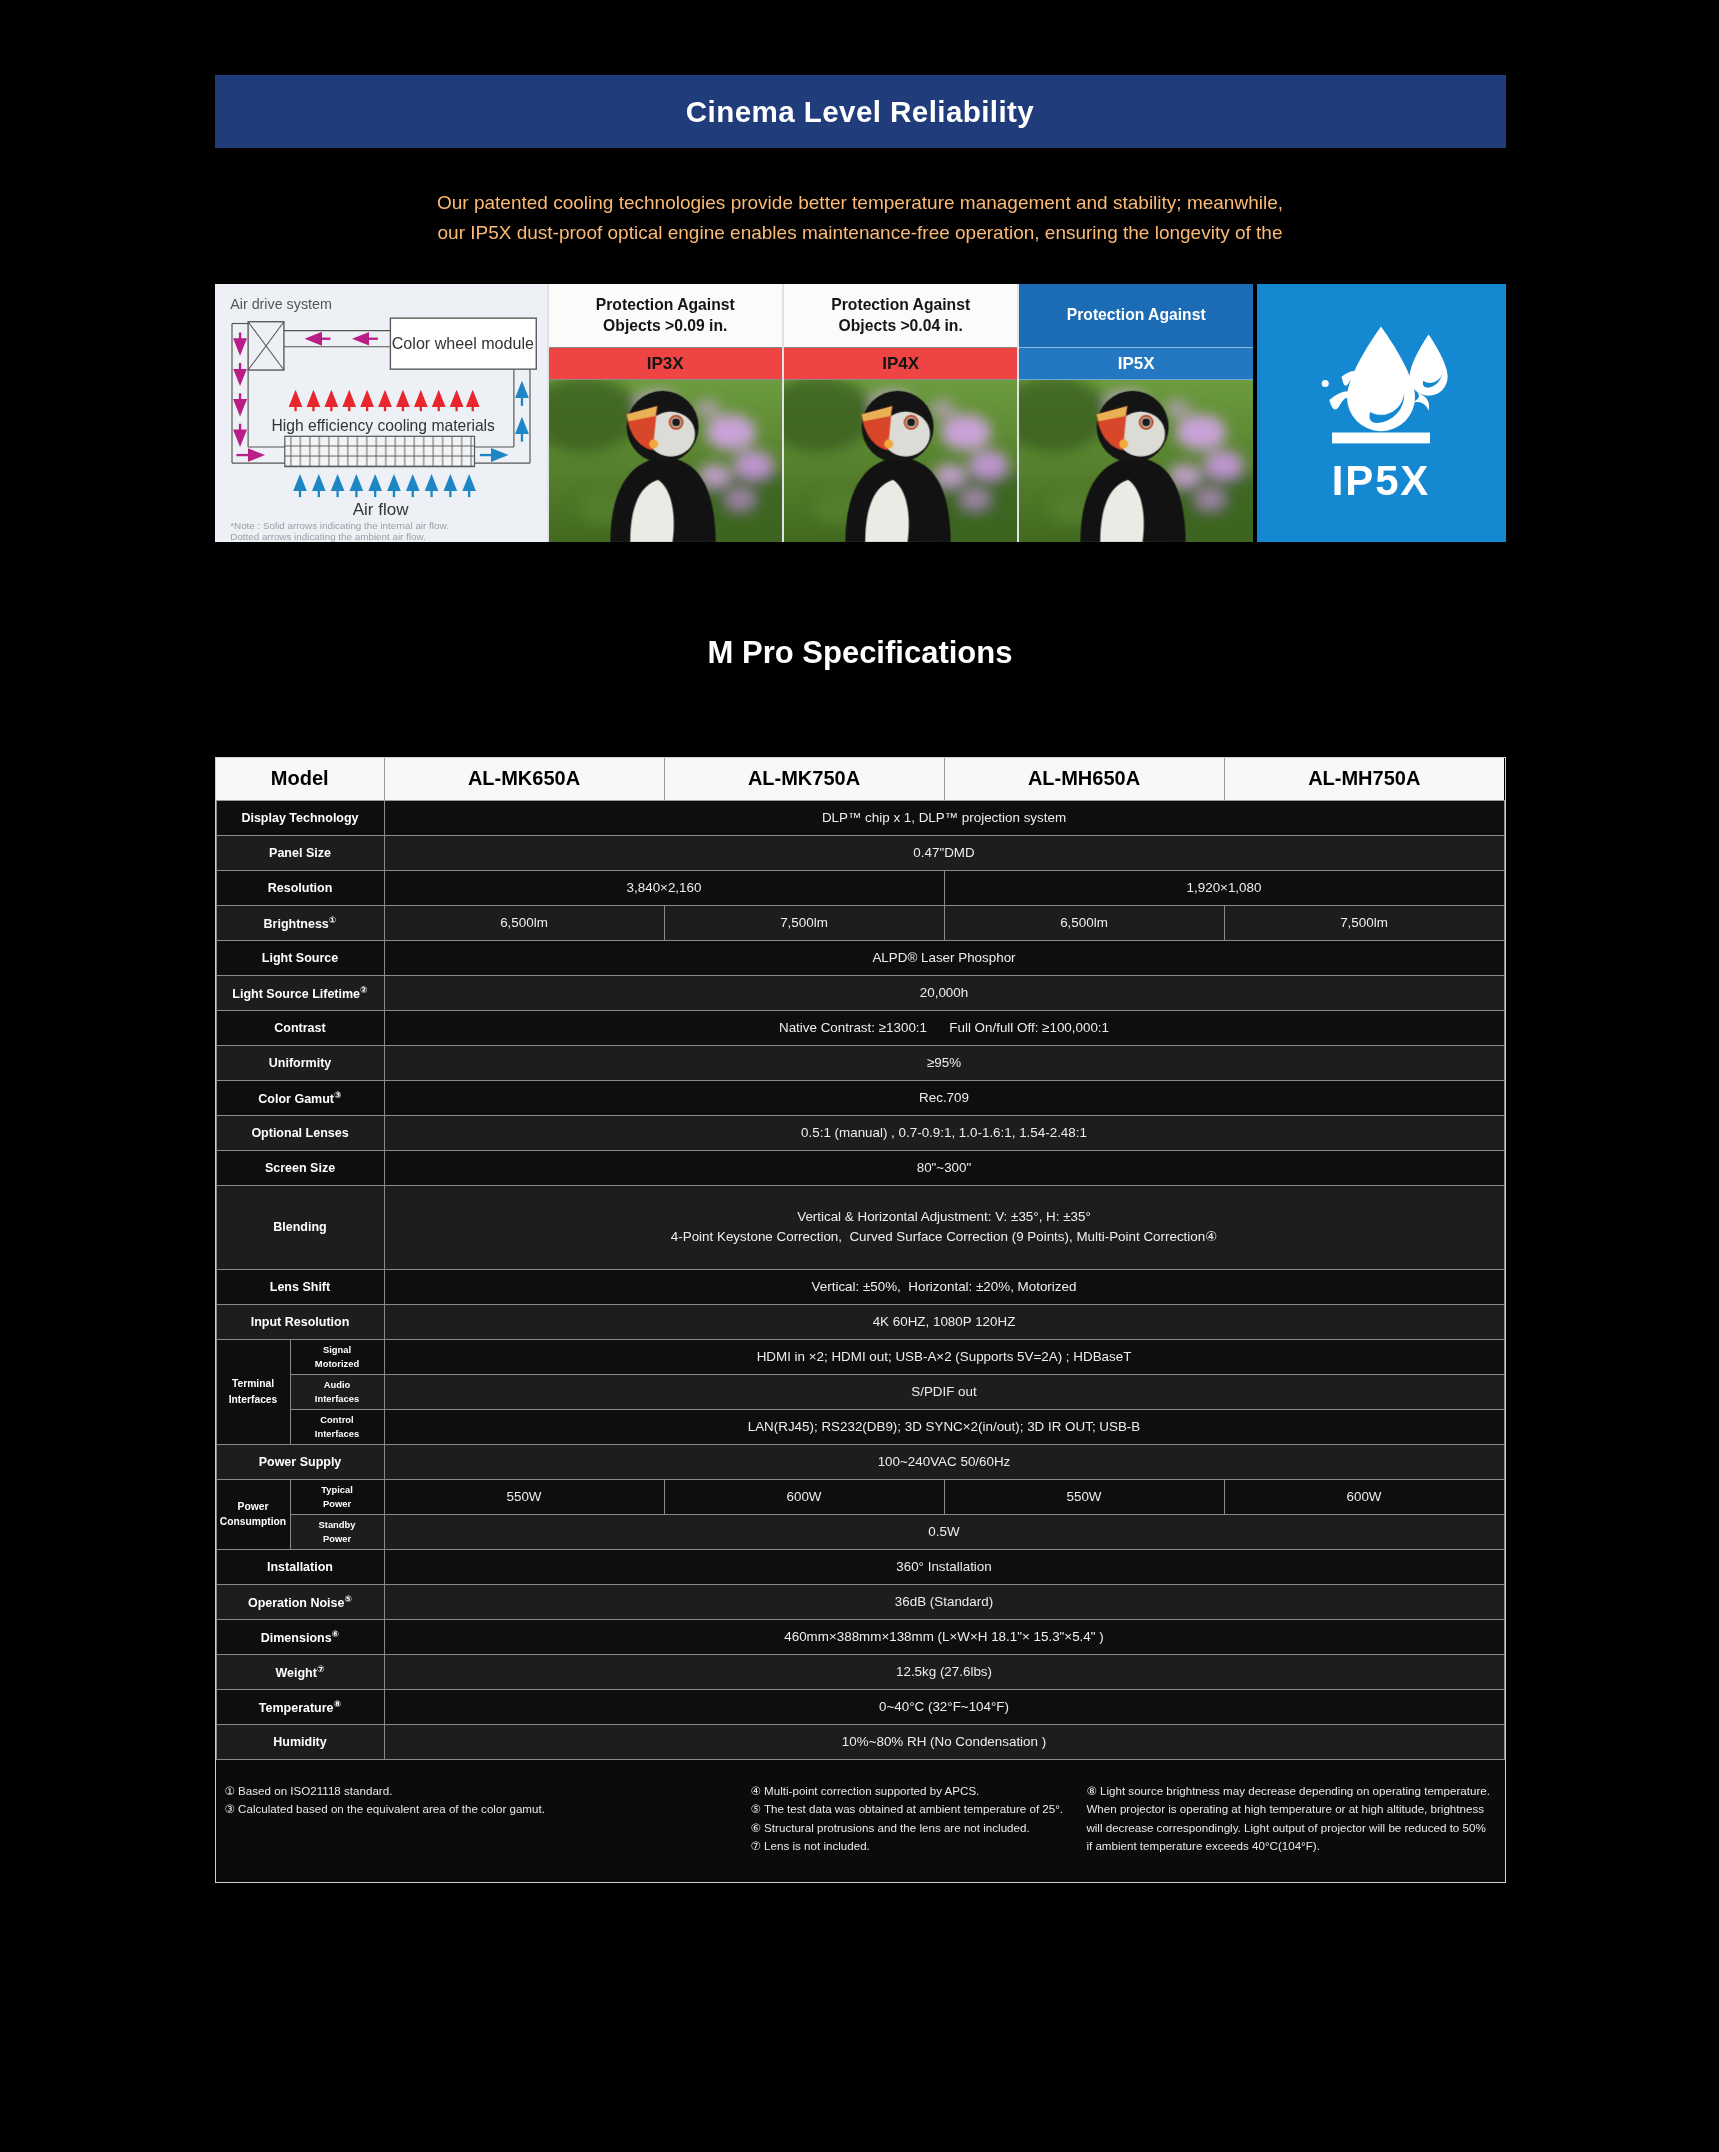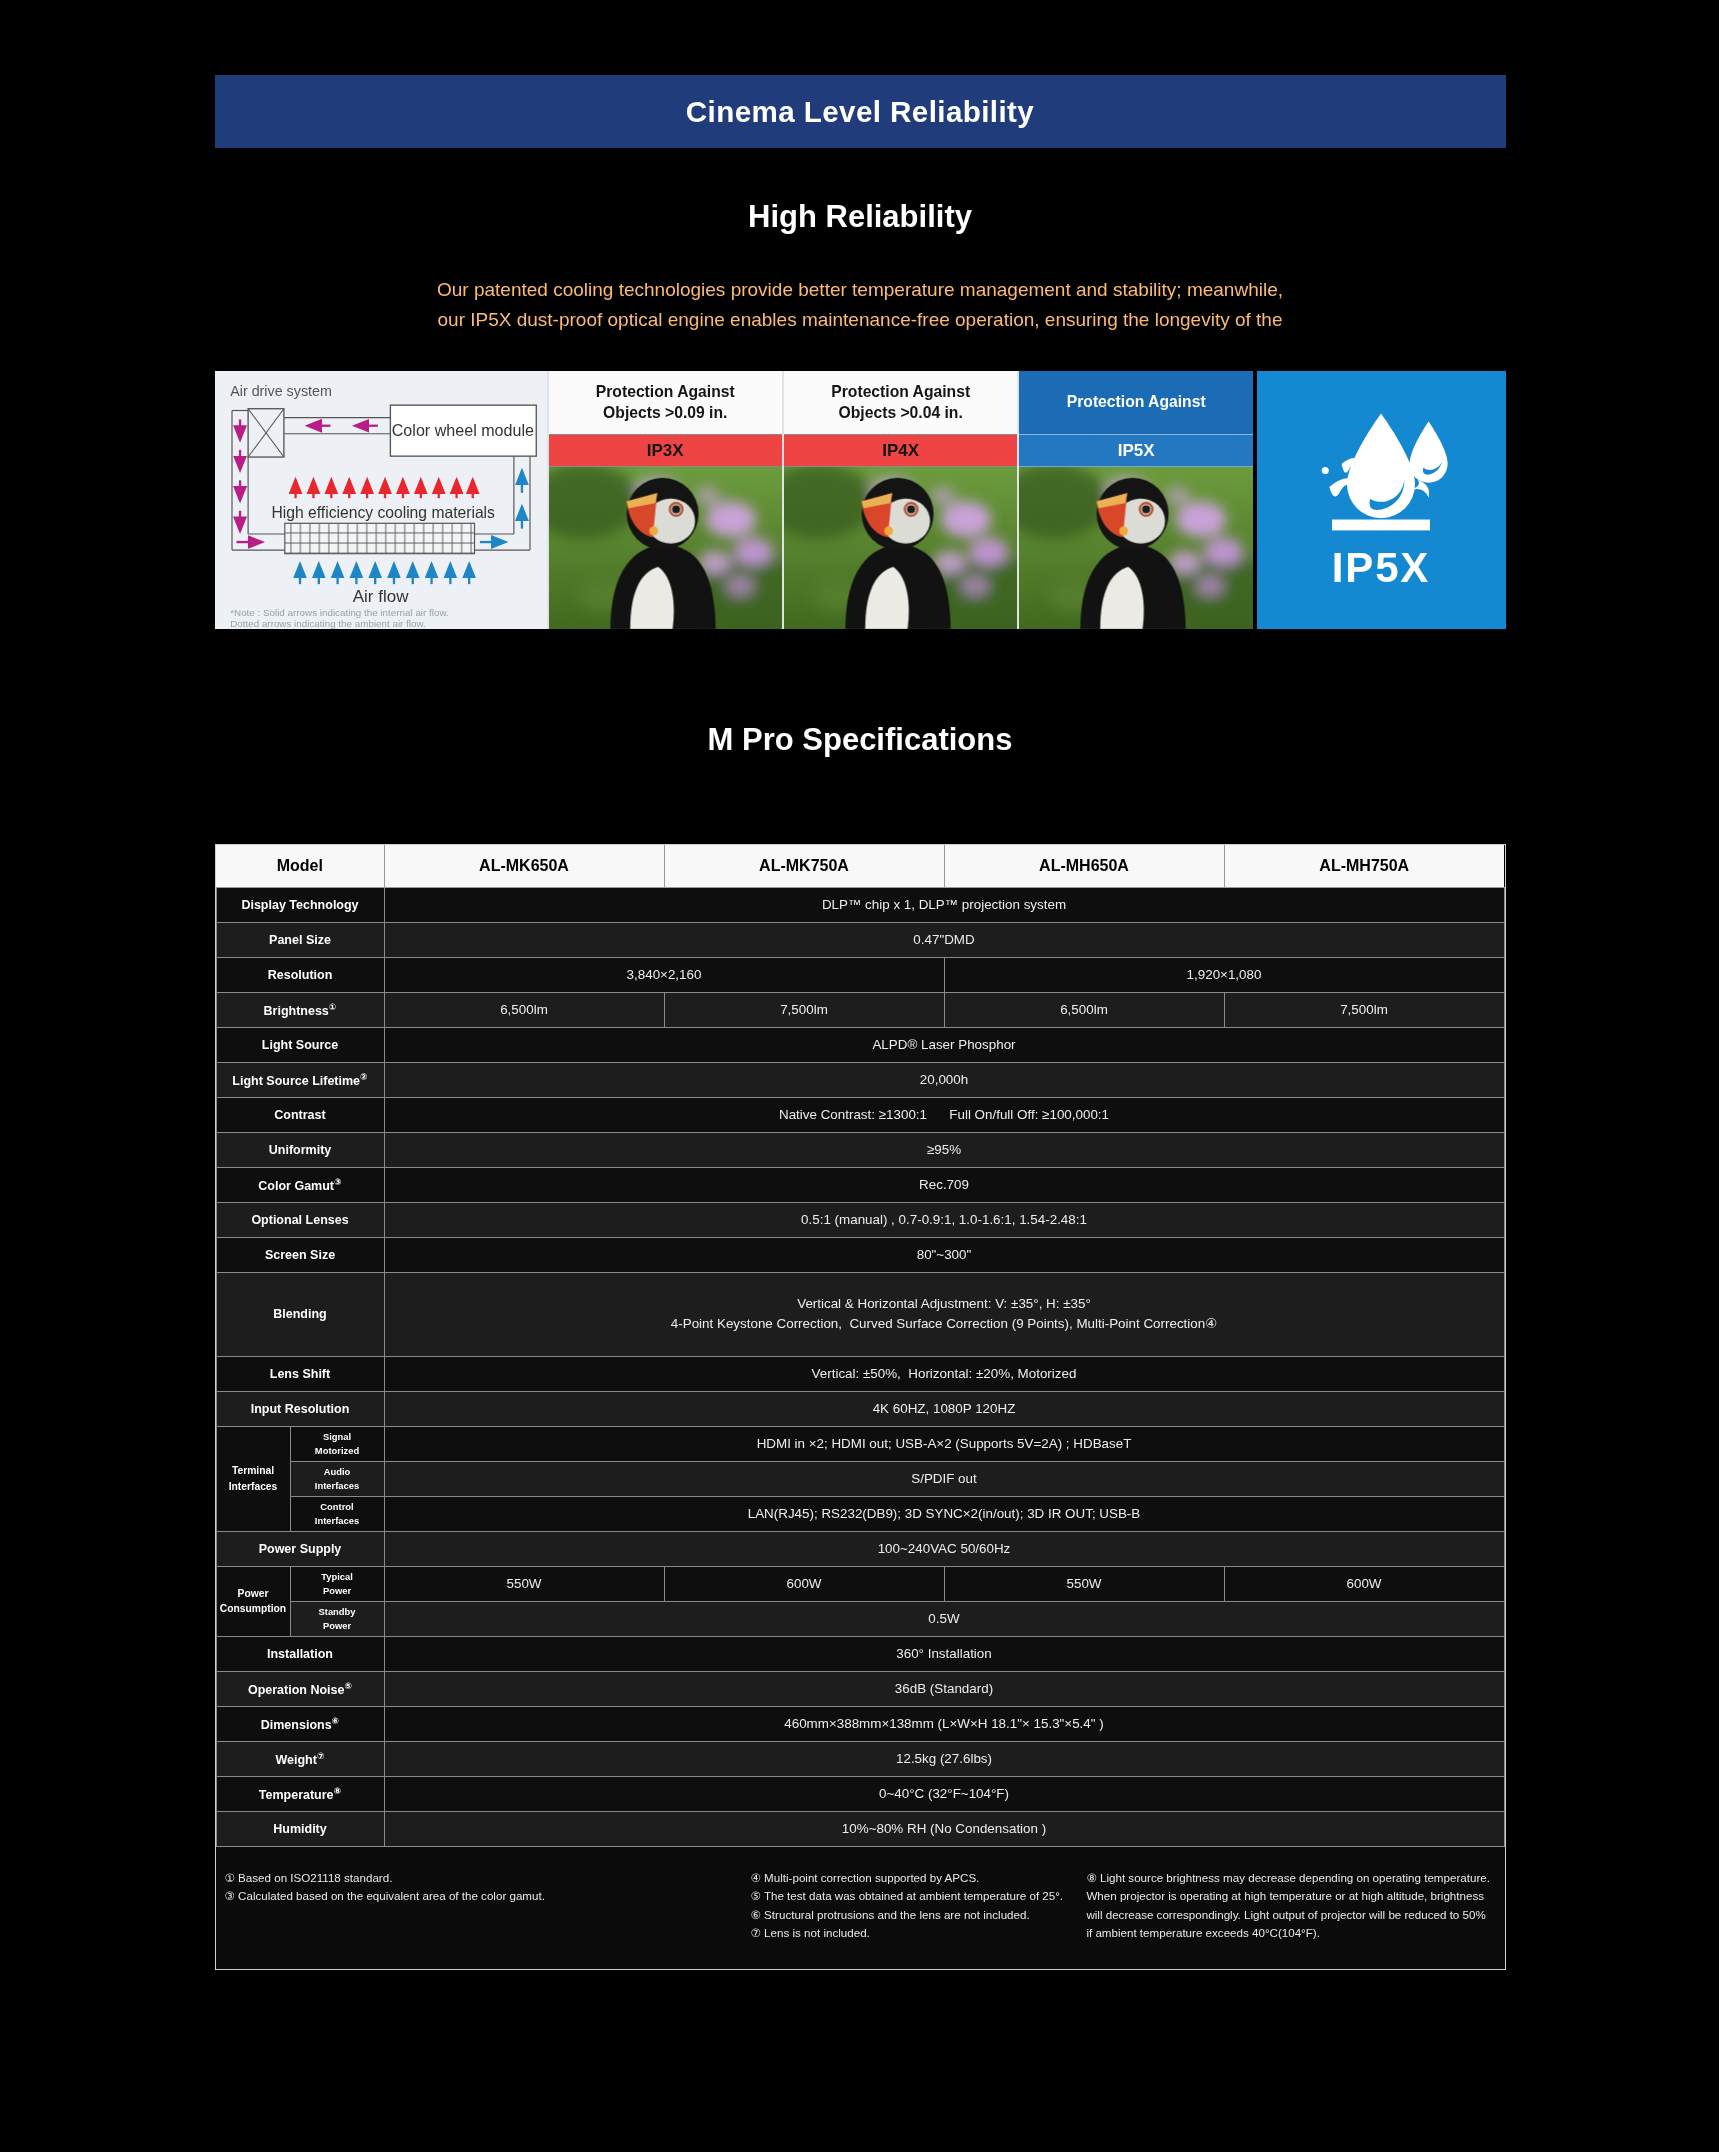--- a/index.html
+++ b/index.html
@@ -52,21 +52,21 @@
   .badge-label { color:#fff; font-size:42px; font-weight:bold; letter-spacing:1.8px; margin-top:0px; }
 
   .spec-heading { margin-top:93px; }
 
   
   .spec-table { margin-top:86px; border:1.8px solid #cfcfcf; border-bottom:none; }
   table { width:100%; border-collapse:collapse; table-layout:fixed; }
   col.c-g1 { width:74px; } col.c-g2 { width:94px; }
   col.c-m  { width:280px; }
   thead th {
-    background:#f8f8f8; color:#000; height:42px; font-size:16px; font-weight:bold;
+    background:#f8f8f8; color:#000; height:42px; font-size:20px; font-weight:bold;
     border-right:0.9px solid #9a9a9a; border-bottom:0.9px solid #9a9a9a;
   }
   thead th:last-child { border-right:none; }
   tbody tr { height:35px; }
   tbody tr.tall { height:84px; }
   tbody th, tbody td { border:0.9px solid #8a8a8a; }
   tbody tr.rowD > * { background:#0e0e0e; }
   tbody tr.rowL > * { background:#1d1d1d; }
   th.lbl { color:#fff; font-size:12.5px; font-weight:bold; padding:0 3.6px; }
   th.lbl sup, td sup { font-size:9px; }
@@ -89,21 +89,20 @@
 </style>
 </head>
 <body>
 
 <div class="page">
 
   <div class="banner">
     <h1>Cinema Level Reliability</h1>
   </div>
 
-  <h2 class="section hr-heading">High Reliability</h2>
 
   <p class="intro">Our patented cooling technologies provide better temperature management and stability; meanwhile,
 our IP5X dust-proof optical engine enables maintenance-free operation, ensuring the longevity of the</p>
 
   <div class="figure-row">
 
     <div class="diagram">
       <svg viewBox="0 0 371 288">
         <defs>
           <marker id="mM" markerWidth="9" markerHeight="8" refX="6" refY="3" orient="auto">

